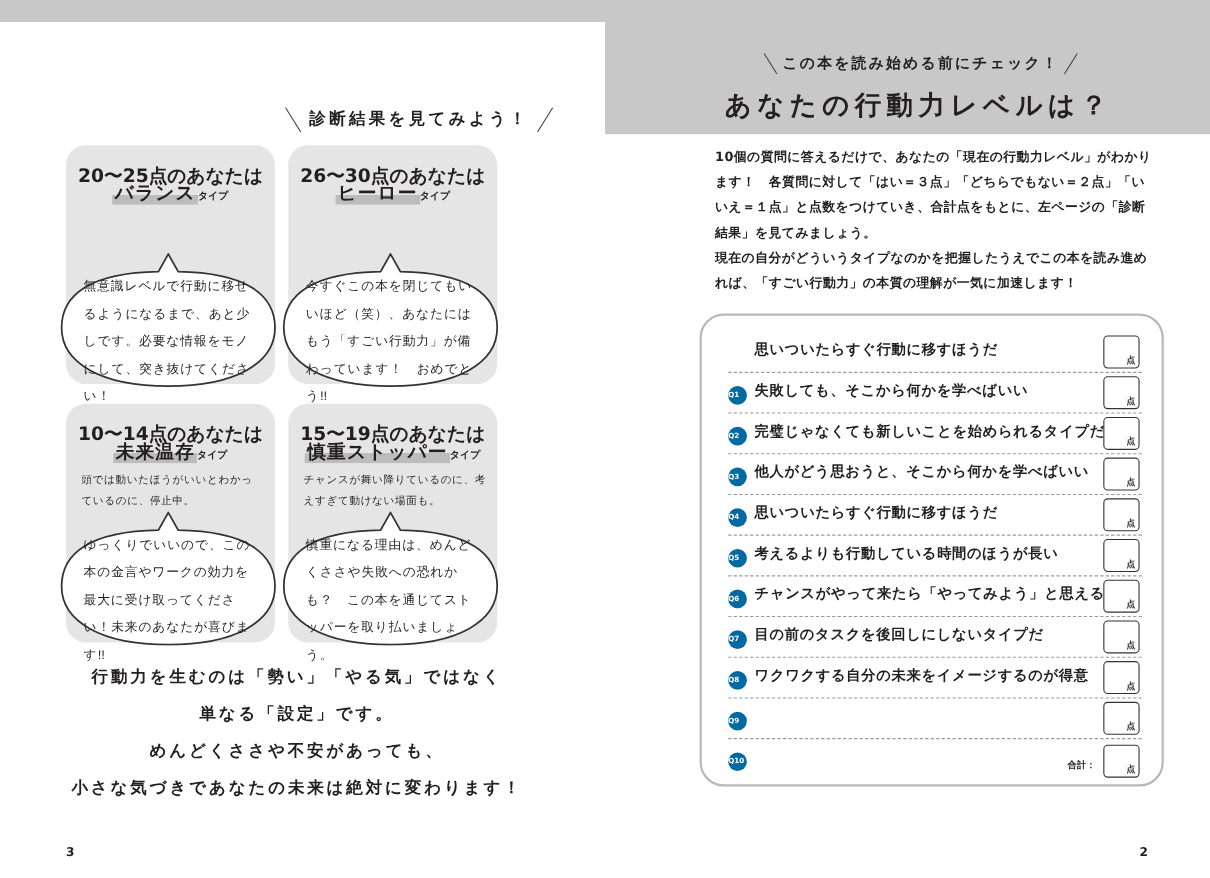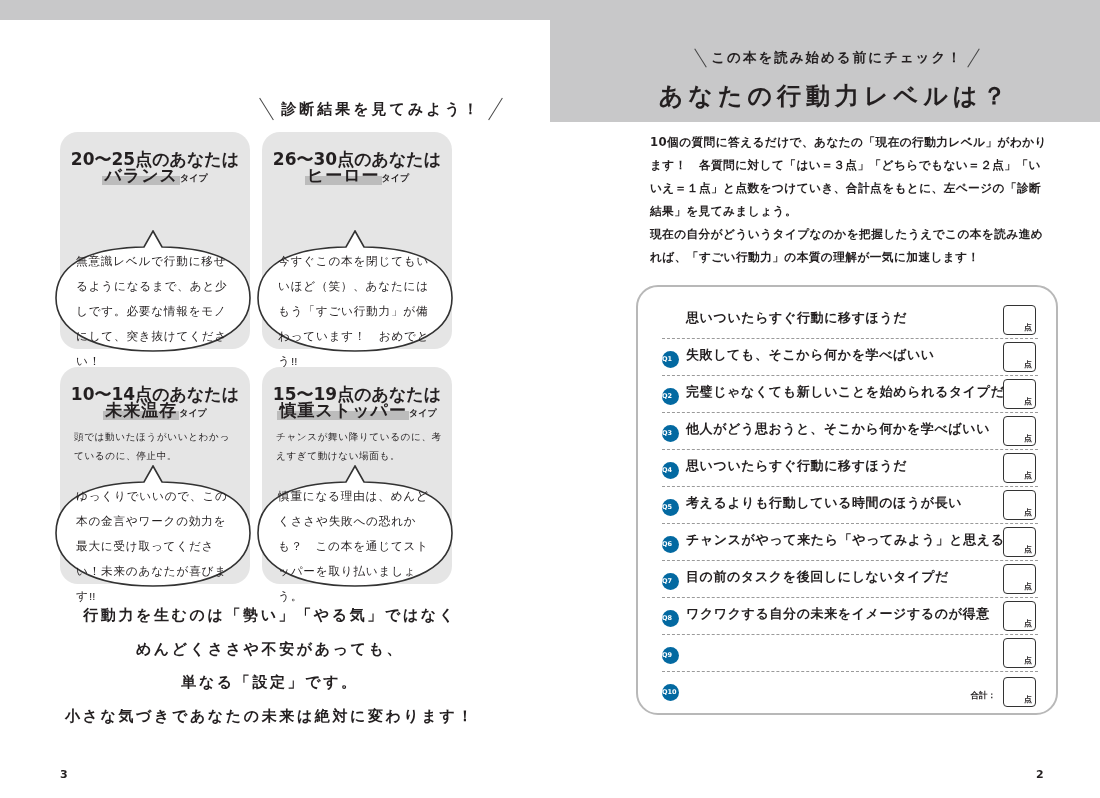--- a/index.html
+++ b/index.html
@@ -97,22 +97,22 @@
   <div class="bubble">
     <svg width="198" height="122" viewBox="0 0 198 122">
         <path d="M 99 1 L 108 17 C 170 18, 196 38, 196 68 C 196 100, 160 121, 99 121 C 38 121, 2 100, 2 68 C 2 38, 28 18, 90 17 Z" fill="#fff" stroke="#333" stroke-width="1.6"></path>
       </svg>
     <div class="btxt">慎重になる理由は、めんどくささや失敗への恐れかも？　この本を通じてストッパーを取り払いましょう。</div>
   </div>
 </div>
 
 <div class="message">
   <div>行動力を生むのは「勢い」「やる気」ではなく</div>
+  <div>単なる「設定」です。</div>
   <div>めんどくささや不安があっても、</div>
-  <div>単なる「設定」です。</div>
   <div>小さな気づきであなたの未来は絶対に変わります！</div>
 </div>
 
 <div class="page-num" style="left:60px; top:768px;">3</div>
 
 <div class="r-sub">
   <span class="slash l"></span><span>この本を読み始める前にチェック！</span><span class="slash r"></span>
 </div>
 <div class="r-title">あなたの行動力レベルは？</div>
 

